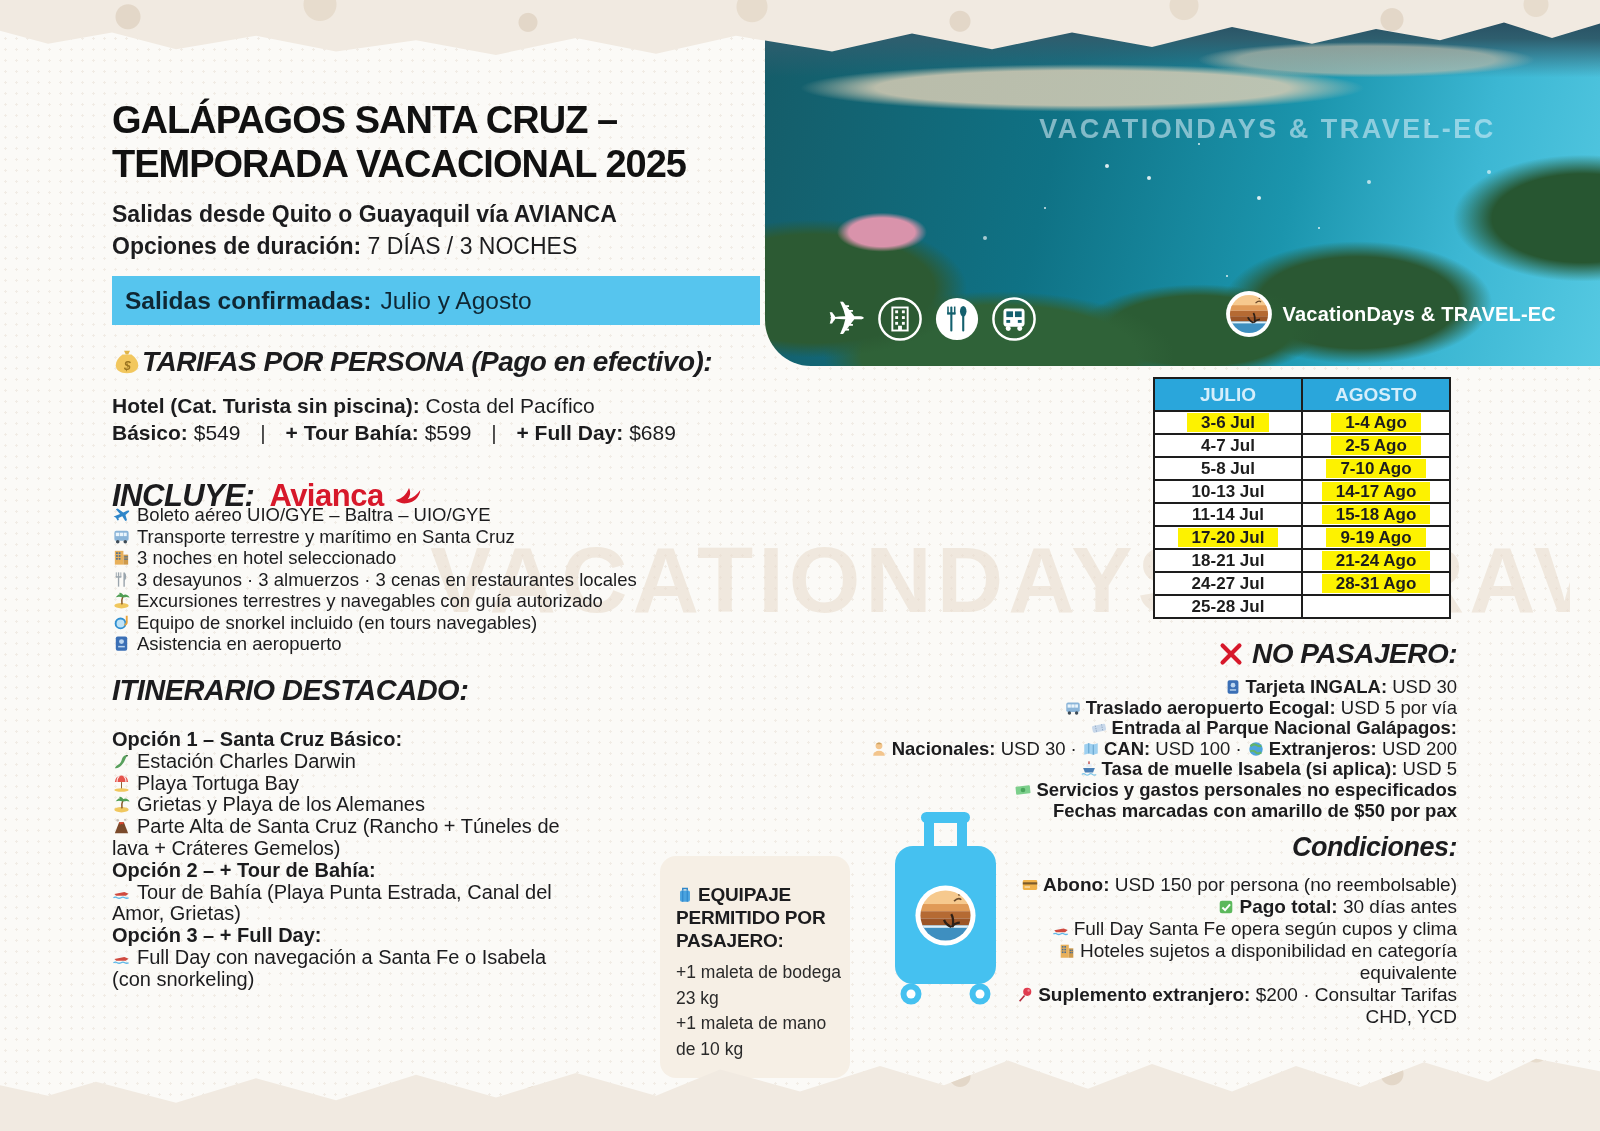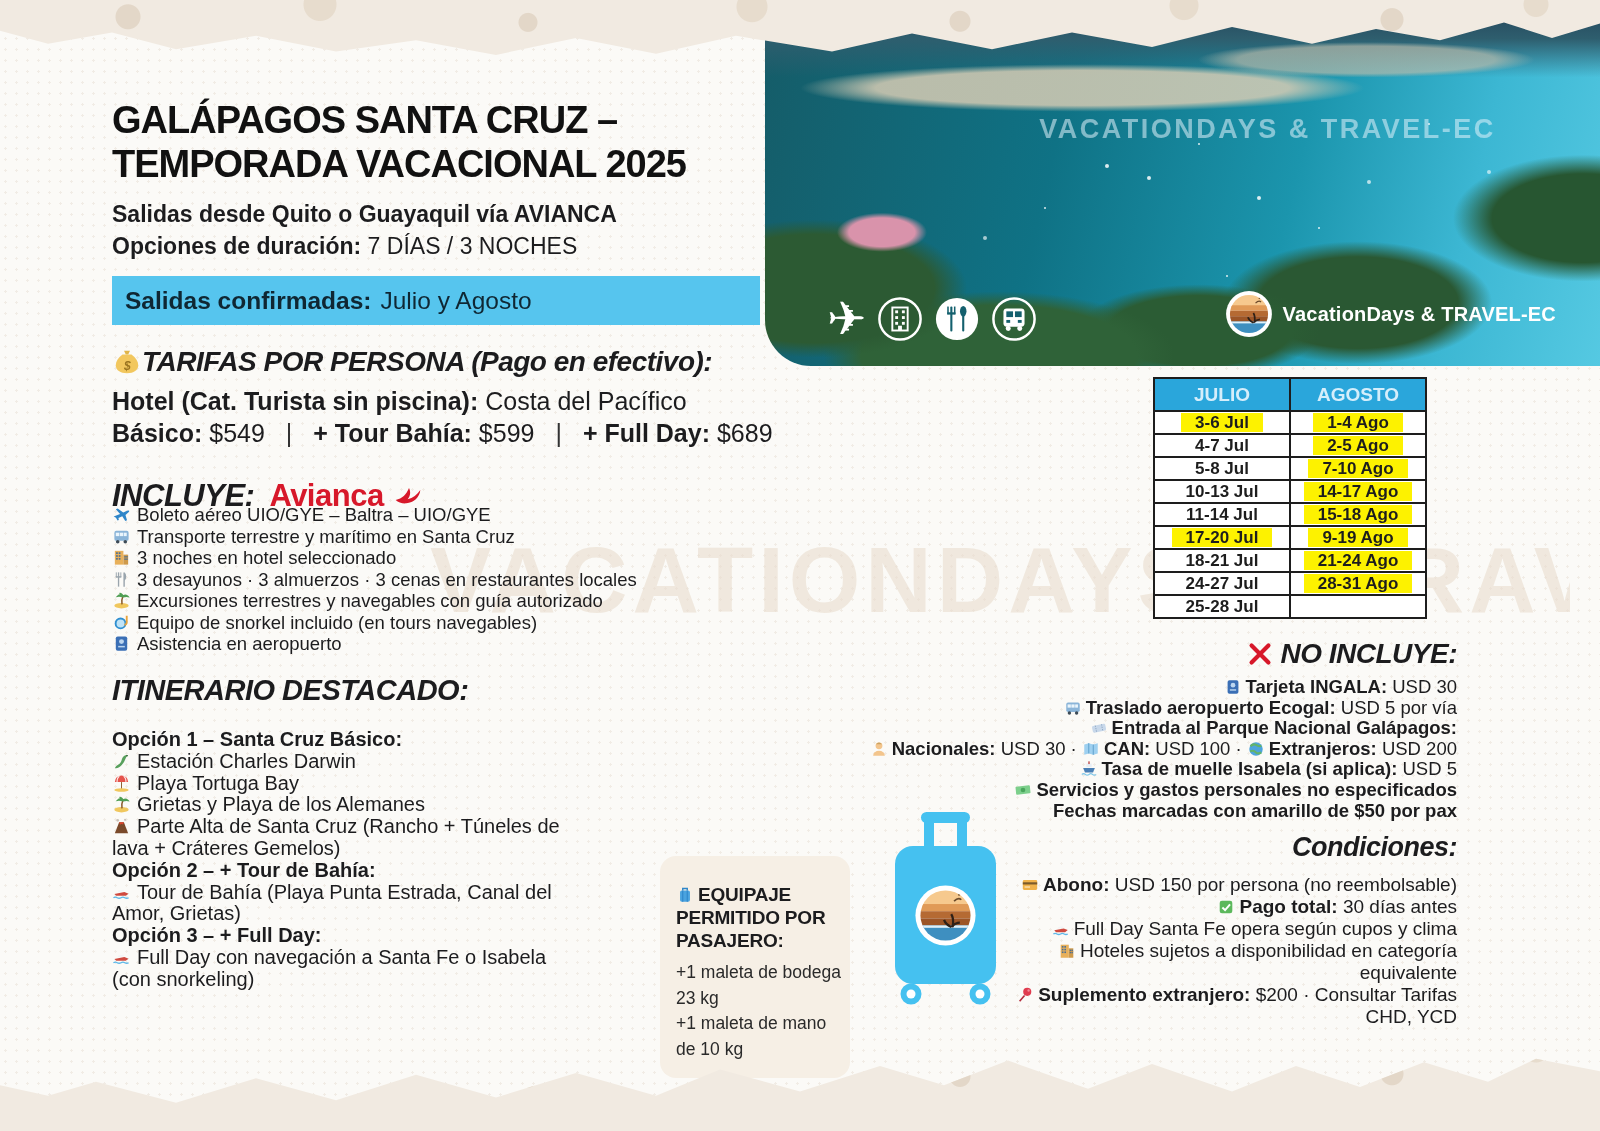--- a/index.html
+++ b/index.html
@@ -58,39 +58,39 @@
   .subtitle { position:absolute; left:112px; top:198px; font-size:23px; line-height:1.4; z-index:2; }
   .banner { position:absolute; left:112px; top:276px; width:648px; height:49px; background:#56c5ee;
     display:flex; align-items:center; padding-left:13px; font-size:24.5px; z-index:2; color:#0f2733; }
   .banner .v { margin-left:9px; }
 
   .b { font-weight:800; }
   .v { font-weight:400; }
 
   .sec-tarifas { position:absolute; left:112px; top:346px; z-index:2; }
   .h-big { font-size:28px; font-weight:800; font-style:italic; letter-spacing:-.5px; display:flex; align-items:center; gap:0; }
-  .tarifa-lines { margin-top:7px; font-size:25px; line-height:1.28; }
+  .tarifa-lines { margin-top:15px; font-size:21px; line-height:1.28; }
   .price-sep { margin:0 14px; color:#333; }
 
   .sec-incluye-h { position:absolute; left:112px; top:430px; display:flex; align-items:center; gap:15px; z-index:2;margin-top:48px; }
   .incluye-word { font-size:31px; font-weight:800; font-style:italic; letter-spacing:-.5px; }
   .avianca { font-size:31px; font-weight:800; color:#d7182a; letter-spacing:-.5px; }
   .incl-list { position:absolute; left:112px; top:504px; width:625px; font-size:18.5px; line-height:21.5px; z-index:2; }
 
   .sec-itin-h { position:absolute; left:112px; top:674px; font-size:29px; font-weight:800; font-style:italic; letter-spacing:-.5px; z-index:2; }
   .itin { position:absolute; left:112px; top:729px; width:478px; font-size:20px; line-height:21.8px; z-index:2; }
   .itin .opt-title { font-weight:800; }
 
   .ic { width:19px; height:19px; vertical-align:-3px; margin-right:6px; display:inline-block; }
   .ic-lg { width:30px; height:30px; }
   .ic-sm { width:18px; height:18px; vertical-align:-3px; margin-right:4px; display:inline-block; }
 
   
   .cal { position:absolute; left:1153px; top:377px; z-index:2; border-collapse:collapse; }
-  .cal th { width:136px; background:#2aa6db; color:#d5eefb; font-weight:800; font-size:19px; height:33px;
+  .cal th { width:148px; background:#2aa6db; color:#d5eefb; font-weight:800; font-size:19px; height:33px;
     border:2.5px solid #1d1d1d; }
   .cal td { background:#fff; border:2px solid #1d1d1d; height:23px; text-align:center; font-size:17px;
     font-weight:600; color:#1d1d1d; }
   .cal td span { padding:0 14px; }
   .cal td span.hl { background:#fdf200; }
 
   
   .noincl { position:absolute; right:143px; top:638px; width:640px; text-align:right; z-index:2; }
   .noincl-h { font-size:28px; font-weight:800; font-style:italic; letter-spacing:-.5px; display:flex;
     justify-content:flex-end; align-items:center; gap:8px; }
@@ -463,21 +463,21 @@
           <td><span></span></td>
         </tr>
     </tbody>
   </table>
 
   <div class="noincl">
     <div class="noincl-h">
       <svg width="26" height="26">
           <use href="#i-x" width="26" height="26"></use>
         </svg>
-      <span>NO INCLUYE:</span>
+      <span>NO PASAJERO:</span>
     </div>
     <div class="noincl-list">
       <div><svg class="ic-sm">
             <use href="#i-passport" width="18" height="18"></use>
           </svg><span class="b">Tarjeta INGALA:</span> <span>USD 30</span></div>
       <div><svg class="ic-sm">
             <use href="#i-bus" width="18" height="18"></use>
           </svg><span class="b">Traslado aeropuerto Ecogal:</span> <span>USD 5 por vía</span></div>
       <div><svg class="ic-sm">
             <use href="#i-ticket" width="18" height="18"></use>

